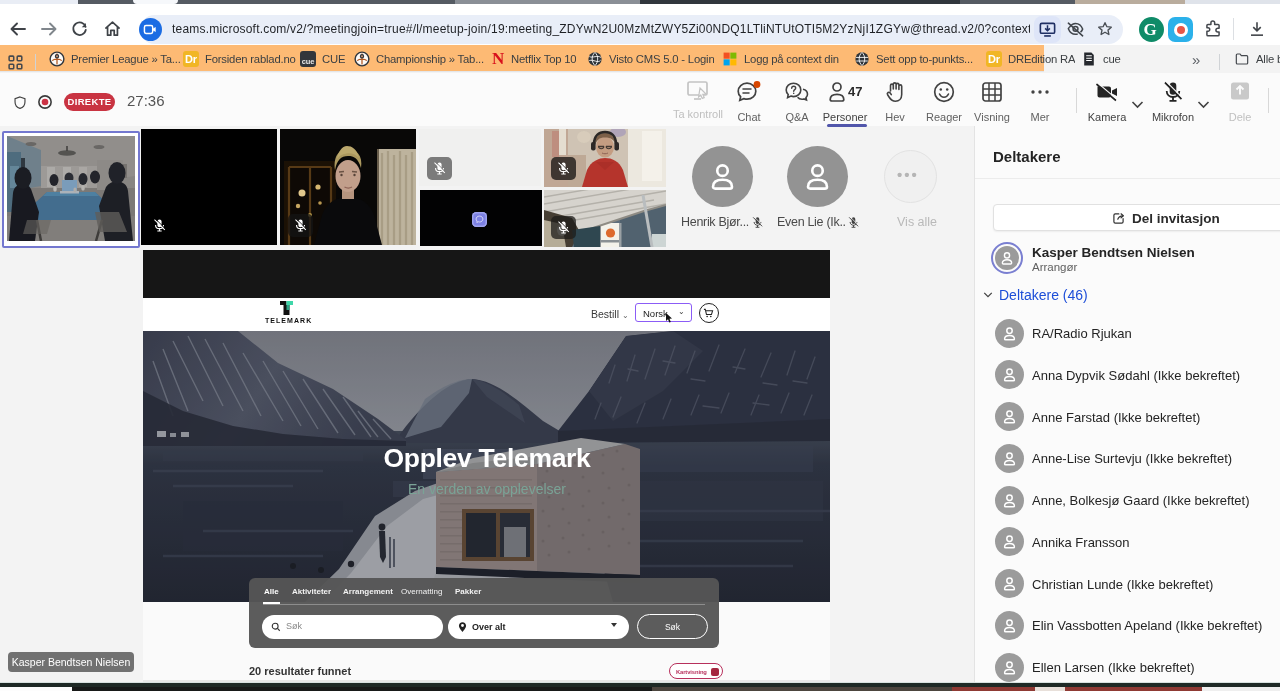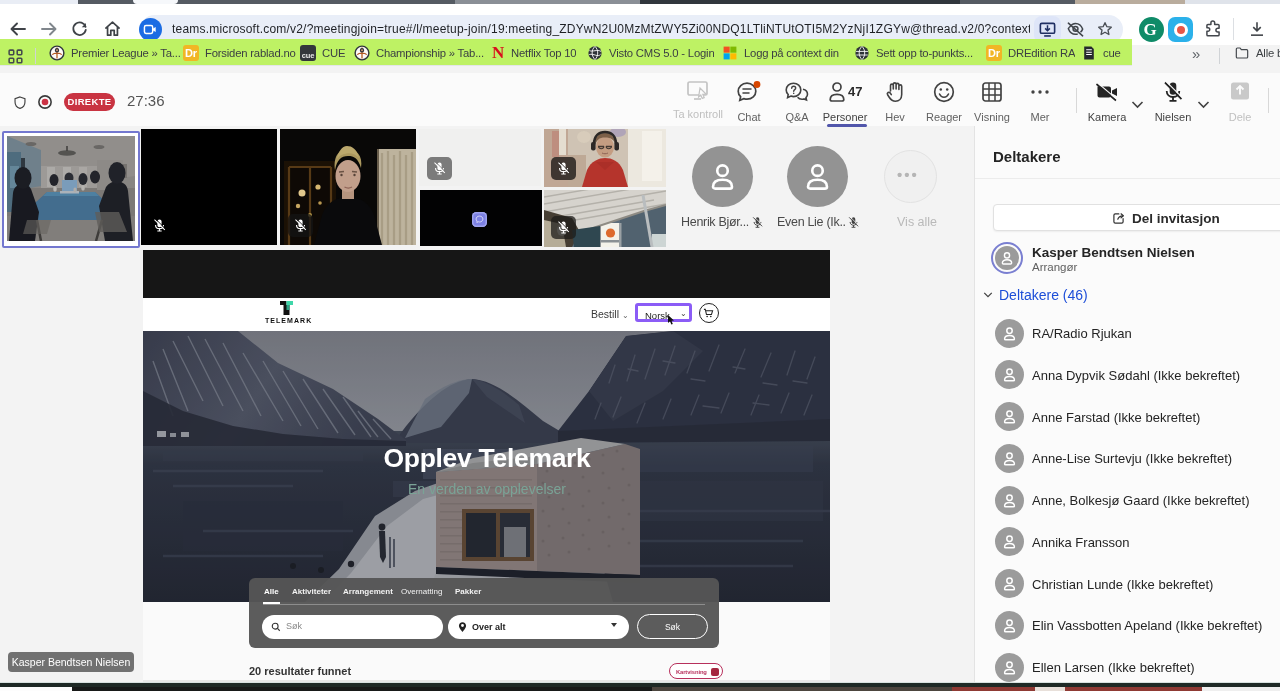--- a/index.html
+++ b/index.html
@@ -2,21 +2,21 @@
 <html><head>
 <meta charset="utf-8">
 <style>
 * { margin:0; padding:0; box-sizing:border-box; }
 html,body { width:1280px; height:691px; overflow:hidden; font-family:"Liberation Sans", sans-serif; background:#f3f3f3; }
 .abs { position:absolute; }
 #root { position:relative; width:1280px; height:691px; }
 
 #topstrip { left:0; top:0; width:1280px; height:4px; background:#e9edf5; }
 #toolbar { left:0; top:4px; width:1280px; height:41px; background:#ffffff; }
-#bookmarks { left:0; top:39px; width:1132px; height:27px; background:#bef264; border-bottom:1px solid #e4e6e8; }
+#bookmarks { left:0; top:45px; width:1044px; height:27px; background:#fdba74; border-bottom:1px solid #e4e6e8; }
 .bm { position:absolute; top:5px; height:17px; display:flex; align-items:center; font-size:11.3px; letter-spacing:-0.2px; color:#3c4043; white-space:nowrap; overflow:hidden; }
 .bm .ic { width:16px; height:16px; margin-right:6px; flex:0 0 16px; }
 
 #teams { left:0; top:73px; width:1280px; height:609px; background:#f3f3f3; }
 #tbar { position:absolute; left:0; top:0; width:1280px; height:53px; background:#fbfbfb; }
 .tbtn { position:absolute; top:7px; width:64px; text-align:center; color:#424242; }
 .tbtn .lbl { font-size:11px; margin-top:3px; color:#616161; }
 .tbtn svg { display:inline-block; }
 
 #panel { left:974px; top:53px; width:306px; height:556px; background:#fbfbfb; border-left:1px solid #e3e3e3; }
@@ -259,21 +259,21 @@
             <path d="M1.5 2 L6.5 7 L11.5 2" fill="none" stroke="#424242" stroke-width="1.6"></path>
           </svg></div>
       <div class="tbtn" style="left:1141px;">
         <svg width="24" height="24" viewBox="0 0 24 24">
             <rect x="8.7" y="2.4" width="6.6" height="12.4" rx="3.3" fill="#242424"></rect>
             <path d="M5.7 11 C5.7 14.6 8.4 17 12 17 C15.6 17 18.3 14.6 18.3 11" fill="none" stroke="#242424" stroke-width="1.8"></path>
             <path d="M12 17 V20.5 M8.5 20.8 H15.5" stroke="#242424" stroke-width="1.8"></path>
             <path d="M4 2.5 L20.5 19" stroke="#242424" stroke-width="1.8"></path>
             <path d="M5.1 1.4 L21.6 17.9" stroke="#fbfbfb" stroke-width="1.2"></path>
           </svg>
-        <div class="lbl" style="color:#424242;">Nielsen</div>
+        <div class="lbl" style="color:#424242;">Mikrofon</div>
       </div>
       <div class="abs" style="left:1197px;top:22px;"><svg width="13" height="9" viewBox="0 0 13 9">
             <path d="M1.5 2 L6.5 7 L11.5 2" fill="none" stroke="#424242" stroke-width="1.6"></path>
           </svg></div>
       <div class="tbtn" style="left:1208px;">
         <svg width="24" height="24" viewBox="0 0 24 24">
             <rect x="3" y="2.5" width="18" height="17" rx="2.5" fill="#c9c9c9"></rect>
             <path d="M12 14.5 V6.5 M8.5 9.5 L12 6 L15.5 9.5" fill="none" stroke="#fbfbfb" stroke-width="1.9"></path>
           </svg>
         <div class="lbl" style="color:#c0c0c0;">Dele</div>
@@ -483,21 +483,21 @@
 
       <div class="abs" style="left:0;top:48px;width:687px;height:33px;background:#ffffff;">
         <svg class="abs" style="left:136px;top:3px;" width="15" height="14" viewBox="0 0 15 14">
             <rect x="1" y="0" width="6.5" height="4" fill="#111"></rect>
             <rect x="7.5" y="0" width="6.5" height="4" fill="#3fd6a9"></rect>
             <rect x="4.5" y="4" width="6" height="10" fill="#111"></rect>
             <rect x="7.5" y="4" width="3" height="5" fill="#2da183"></rect>
           </svg>
         <div class="abs" style="left:122px;top:19px;width:70px;font-size:7px;font-weight:bold;letter-spacing:1.05px;color:#111;">TELEMARK</div>
         <div class="abs" style="left:448px;top:10px;font-size:10.5px;color:#3a3a3a;">Bestill <span style="font-size:8px;color:#666;">⌄</span></div>
-        <div class="abs" style="left:492px;top:5px;width:57px;height:19px;border:3px solid #8b5cf6;border-radius:3px;">
+        <div class="abs" style="left:492px;top:5px;width:57px;height:19px;border:1px solid #8b5cf6;border-radius:3px;">
           <div class="abs" style="left:7px;top:3.5px;font-size:9.5px;color:#222;">Norsk</div>
           <div class="abs" style="left:42px;top:2.5px;font-size:8px;color:#444;">⌄</div>
           <svg class="abs" style="left:29px;top:9px;" width="8" height="11" viewBox="0 0 8 11">
               <path d="M1 0 L1 8 L3 6.3 L4.3 9.5 L5.8 8.9 L4.5 5.8 L7 5.6 Z" fill="#111"></path>
             </svg>
         </div>
         <div class="abs" style="left:556px;top:5px;width:20px;height:20px;border:1.4px solid #222;border-radius:50%;">
           <svg class="abs" style="left:3px;top:3.5px;" width="11" height="11" viewBox="0 0 24 24">
               <path d="M2 3 H5 L7.5 14 H18.5 L21 6 H6" fill="none" stroke="#222" stroke-width="2.2"></path>
               <circle cx="9" cy="18.5" r="1.8" fill="#222"></circle>

